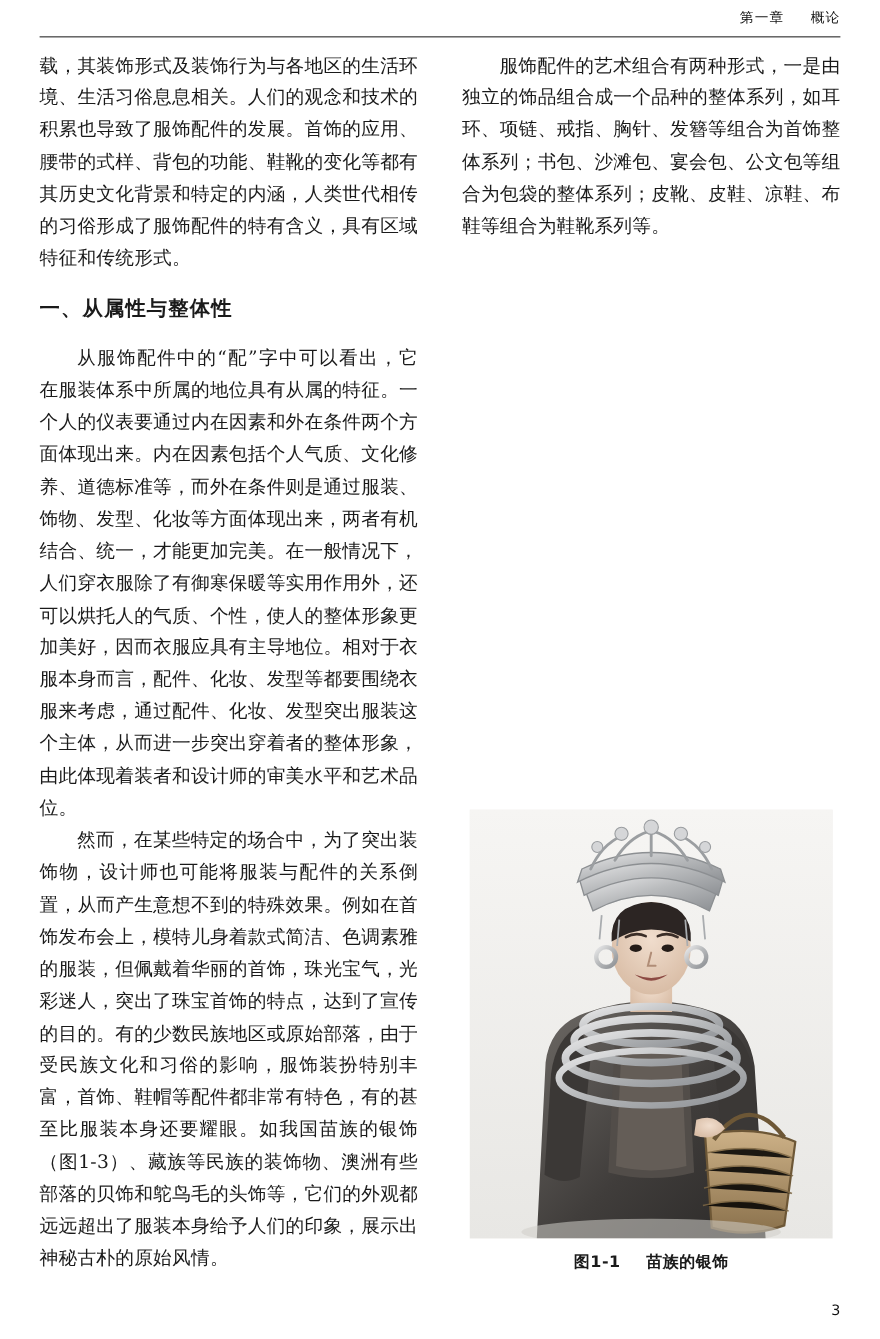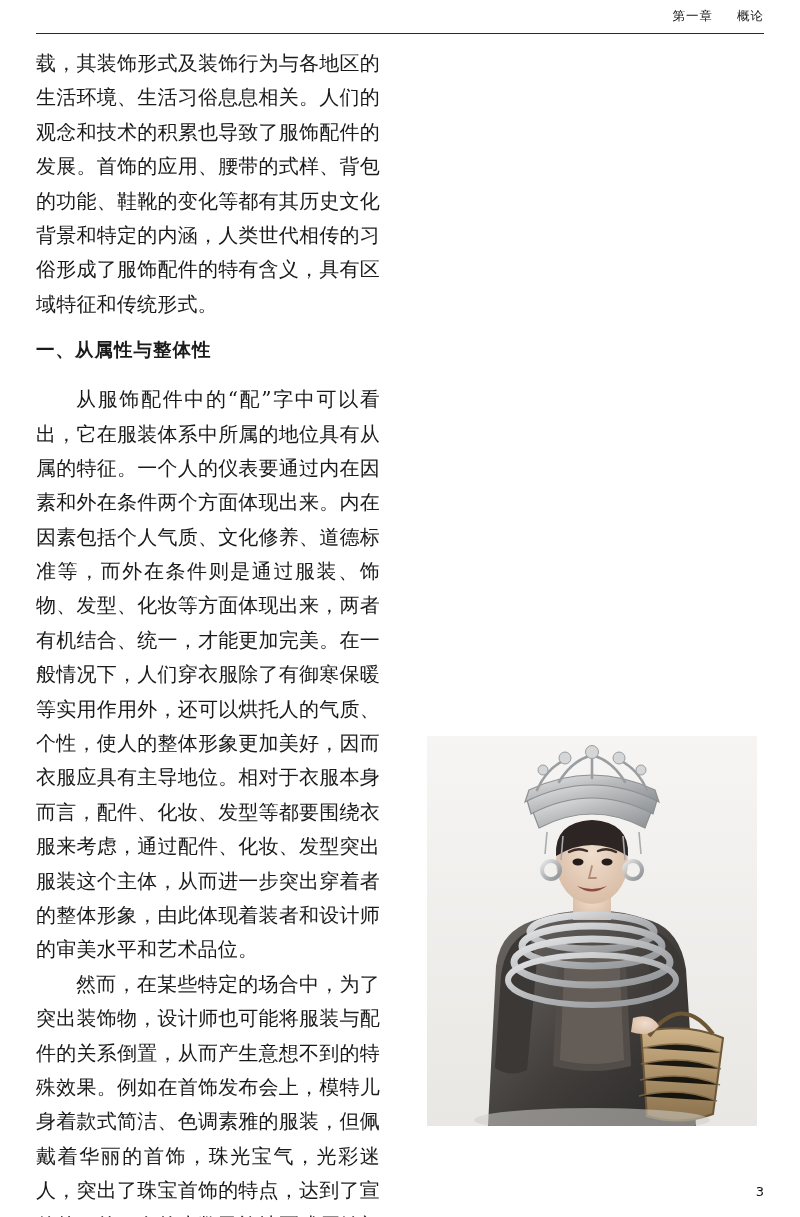--- a/index.html
+++ b/index.html
@@ -65,21 +65,21 @@
     position: absolute;
     top: 0;
     width: 344px;
     height: 1130px;
   }
   .col-left { left: 0; }
   .col-right { left: 384px; }
 
   p {
     margin: 0 0 0 0;
-    font-size: 20px;
+    font-size: 17px;
     line-height: 1.72;
     text-align: justify;
     text-justify: inter-ideograph;
     letter-spacing: 0.2px;
   }
   p.indent { text-indent: 2em; }
 
   h2.section-title {
     margin: 16px 0 20px 0;
     font-size: 18.5px;
@@ -140,20 +140,21 @@
   <div class="content">
 
     <div class="col col-left">
       <p>载，其装饰形式及装饰行为与各地区的生活环境、生活习俗息息相关。人们的观念和技术的积累也导致了服饰配件的发展。首饰的应用、腰带的式样、背包的功能、鞋靴的变化等都有其历史文化背景和特定的内涵，人类世代相传的习俗形成了服饰配件的特有含义，具有区域特征和传统形式。</p>
       <h2 class="section-title">一、从属性与整体性</h2>
       <p class="indent">从服饰配件中的“配”字中可以看出，它在服装体系中所属的地位具有从属的特征。一个人的仪表要通过内在因素和外在条件两个方面体现出来。内在因素包括个人气质、文化修养、道德标准等，而外在条件则是通过服装、饰物、发型、化妆等方面体现出来，两者有机结合、统一，才能更加完美。在一般情况下，人们穿衣服除了有御寒保暖等实用作用外，还可以烘托人的气质、个性，使人的整体形象更加美好，因而衣服应具有主导地位。相对于衣服本身而言，配件、化妆、发型等都要围绕衣服来考虑，通过配件、化妆、发型突出服装这个主体，从而进一步突出穿着者的整体形象，由此体现着装者和设计师的审美水平和艺术品位。</p>
       <p class="indent">然而，在某些特定的场合中，为了突出装饰物，设计师也可能将服装与配件的关系倒置，从而产生意想不到的特殊效果。例如在首饰发布会上，模特儿身着款式简洁、色调素雅的服装，但佩戴着华丽的首饰，珠光宝气，光彩迷人，突出了珠宝首饰的特点，达到了宣传的目的。有的少数民族地区或原始部落，由于受民族文化和习俗的影响，服饰装扮特别丰富，首饰、鞋帽等配件都非常有特色，有的甚至比服装本身还要耀眼。如我国苗族的银饰（图1-3）、藏族等民族的装饰物、澳洲有些部落的贝饰和鸵鸟毛的头饰等，它们的外观都远远超出了服装本身给予人们的印象，展示出神秘古朴的原始风情。</p>
     </div>
 
     <div class="col col-right">
+      <p class="indent">服饰配件的艺术组合有两种形式，一是由独立的饰品组合成一个品种的整体系列，如耳环、项链、戒指、胸针、发簪等组合为首饰整体系列；书包、沙滩包、宴会包、公文包等组合为包袋的整体系列；皮靴、皮鞋、凉鞋、布鞋等组合为鞋靴系列等。</p>
 
       <div class="figure">
         <div class="figure-img">
           <svg viewBox="0 0 330 390" width="330" height="390" preserveAspectRatio="xMidYMid slice">
             <defs>
               <linearGradient id="bg" x1="0" y1="0" x2="0" y2="1">
                 <stop offset="0%" stop-color="#f6f5f3"></stop>
                 <stop offset="100%" stop-color="#e8e7e4"></stop>
               </linearGradient>
               <linearGradient id="silver" x1="0" y1="0" x2="1" y2="1">
@@ -237,19 +238,24 @@
               <path d="M213 344 q44 -10 80 5"></path>
               <path d="M212 360 q42 -10 78 5"></path>
             </g>
             <path d="M222 300 q32 -44 64 -2" fill="none" stroke="#6d5736" stroke-width="4"></path>
 
             <path d="M206 282 q18 -6 26 8 q-10 12 -28 6 z" fill="url(#skin)"></path>
 
             <ellipse cx="165" cy="384" rx="118" ry="12" fill="#cfcdc9" opacity="0.55"></ellipse>
           </svg>
         </div>
+        <div class="figure-caption">
+          <span>图1-1</span>
+          <span class="gap"></span>
+          <span>苗族的银饰</span>
+        </div>
       </div>
     </div>
 
   </div>
 
   <div class="page-number">3</div>
 </div>
 
 </body></html>

